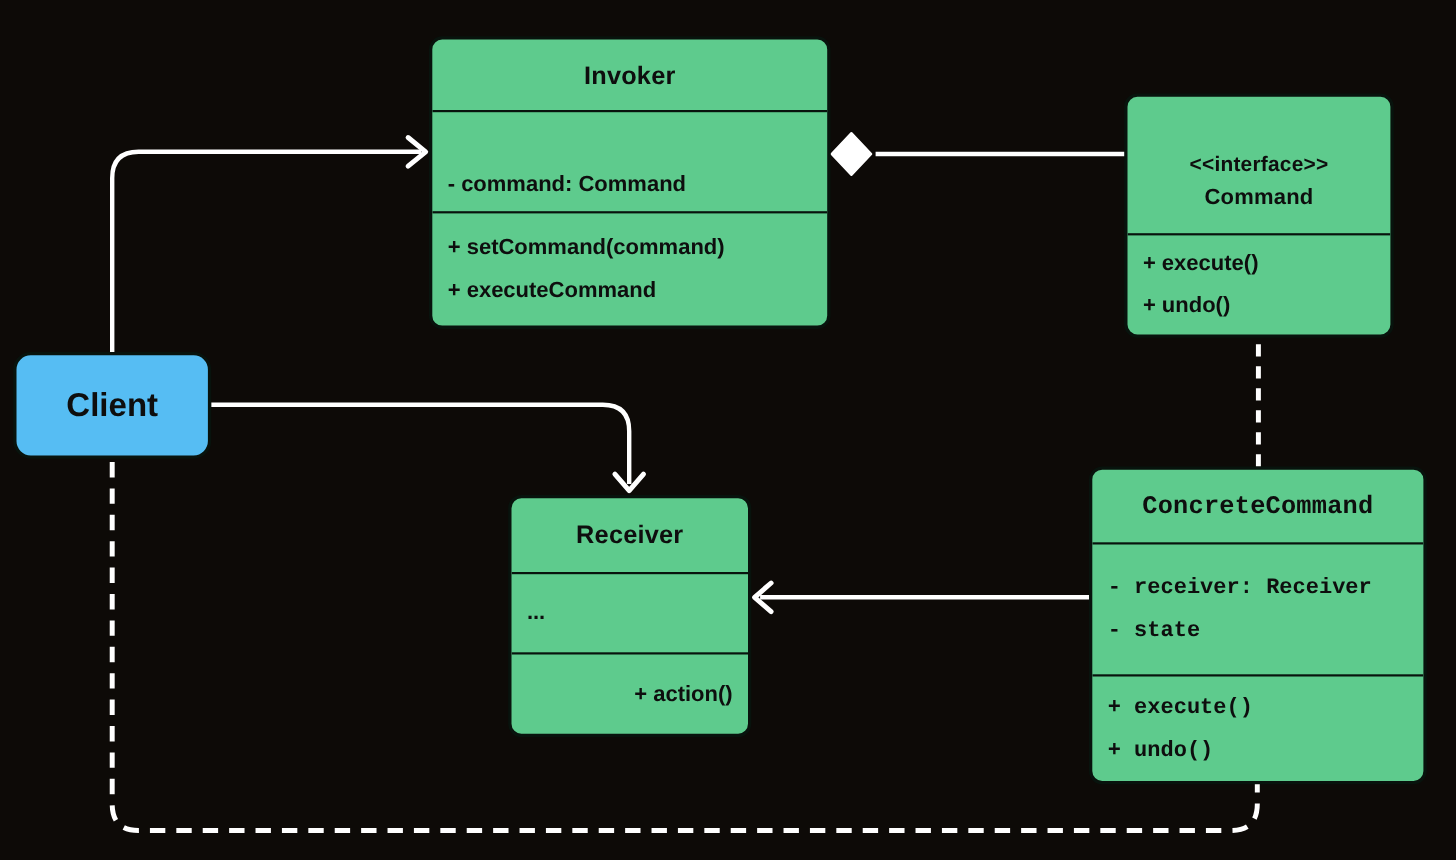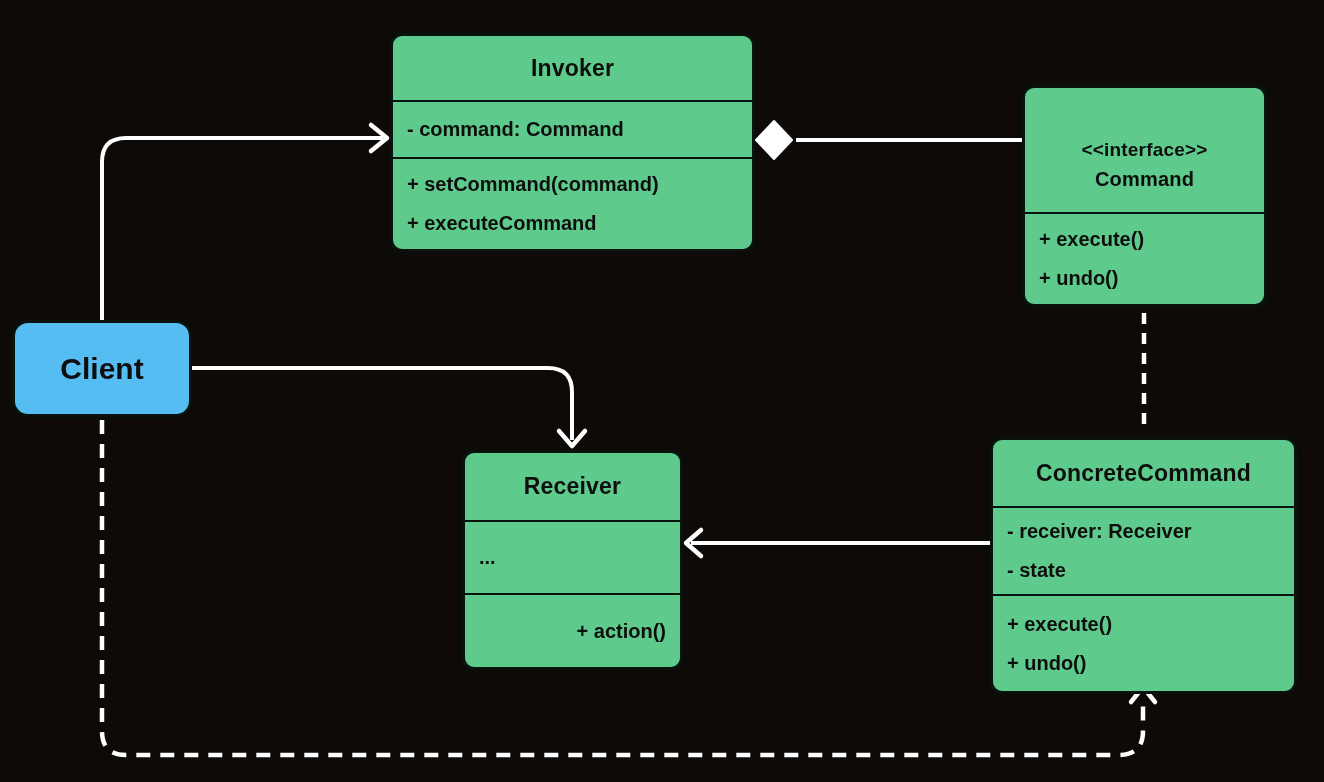--- a/index.html
+++ b/index.html
@@ -62,35 +62,35 @@
     background: var(--client_fill);
     border: 3px solid var(--border);
     border-radius: 16px;
     display: flex; align-items: center; justify-content: center;
     color: var(--text); font-size: 30px; font-weight: 700;
   }
 
   
   #invoker  { left: 390px; top: 33px;  width: 365px; }
   #invoker .title    { height: 64px; }
-  #invoker .attrs    { height: 57px; }
-  #invoker .methods  { height: 92px; }
+  #invoker .attrs    { height: 92px; justify-content: flex-end; }
+  #invoker .methods  { height: 104px; }
 
   #command  { left: 1022px; top: 85px; width: 245px; }
   #command .title    { height: 92px; margin-top: 32px; }
   #command .methods  { height: 92px; }
 
   #receiver { left: 462px; top: 450px; width: 221px; }
   #receiver .title   { height: 67px; }
   #receiver .attrs   { height: 73px; }
   #receiver .methods { height: 74px; text-align: right; }
 
-  #concrete { left: 990px; top: 437px; width: 307px; }
+  #concrete { left: 990px; top: 424px; width: 307px; font-family: Liberation Mono, monospace; }
   #concrete .title   { height: 66px; }
-  #concrete .attrs   { height: 88px; }
+  #concrete .attrs   { height: 120px; }
   #concrete .methods { height: 97px; }
 </style>
 </head>
 <body>
 
 <div class="stage">
 
   <svg class="edges" viewBox="0 0 1324 782" aria-hidden="true">
 
     <g>

